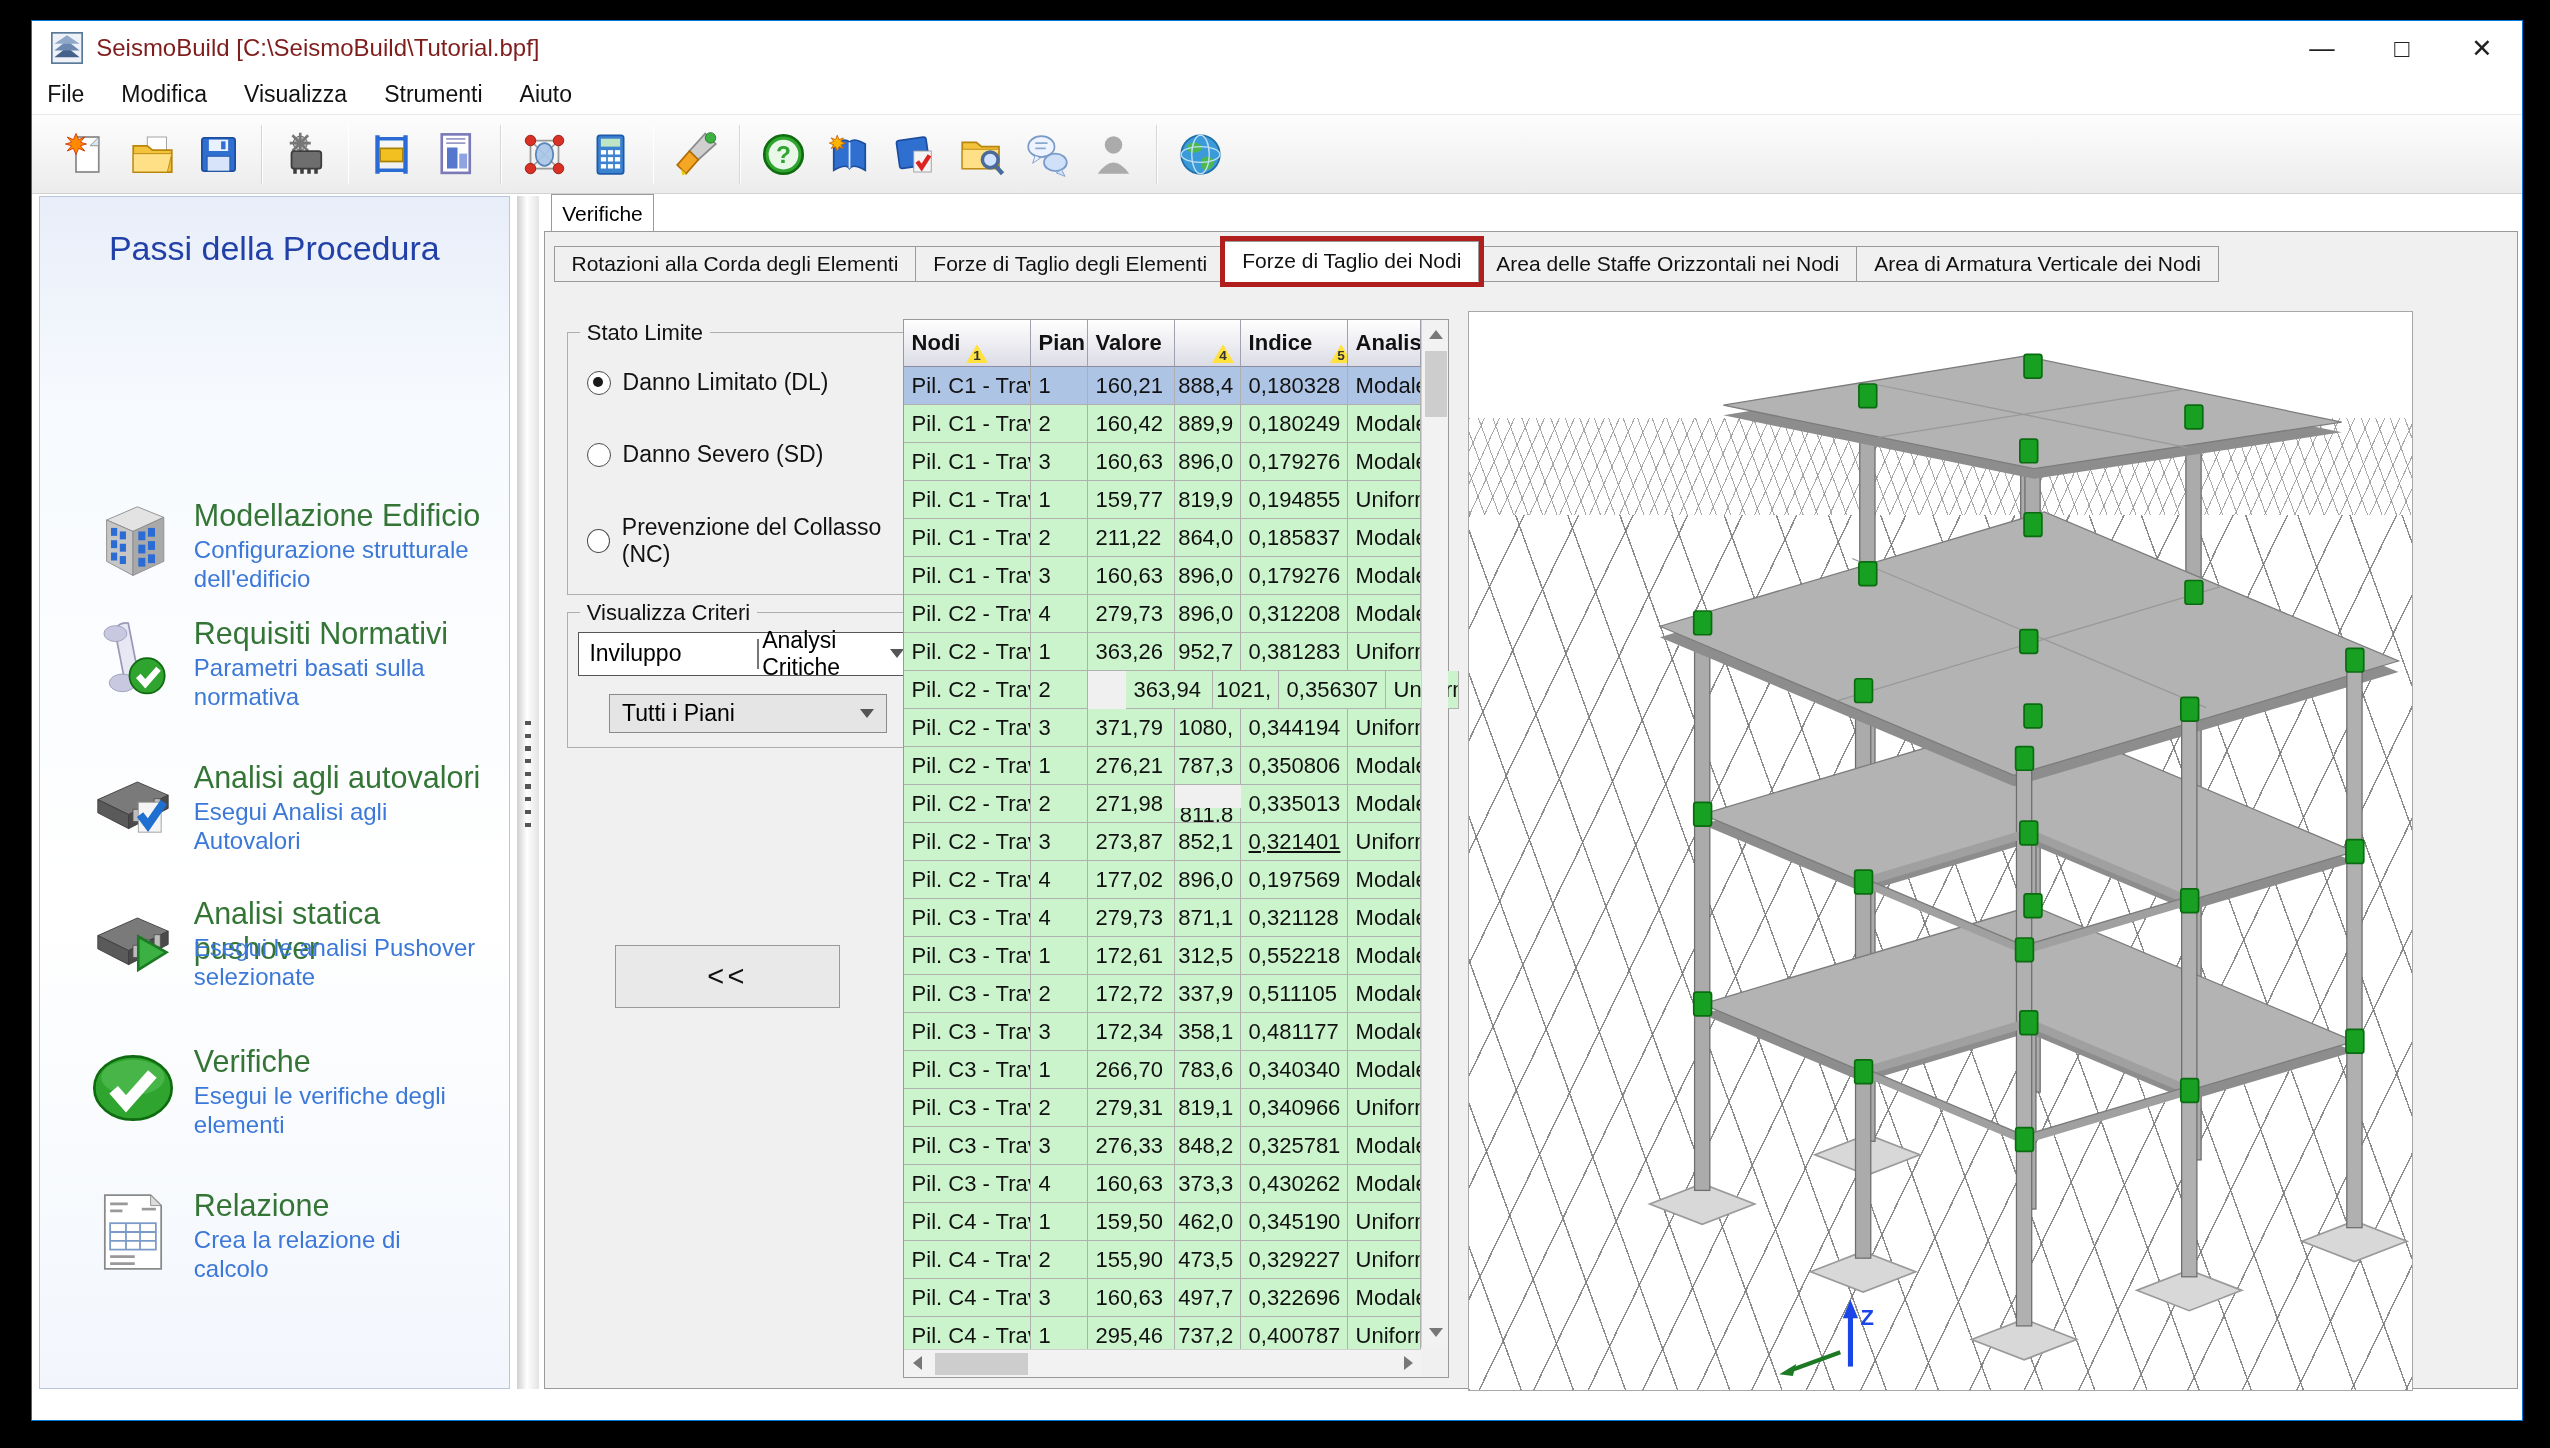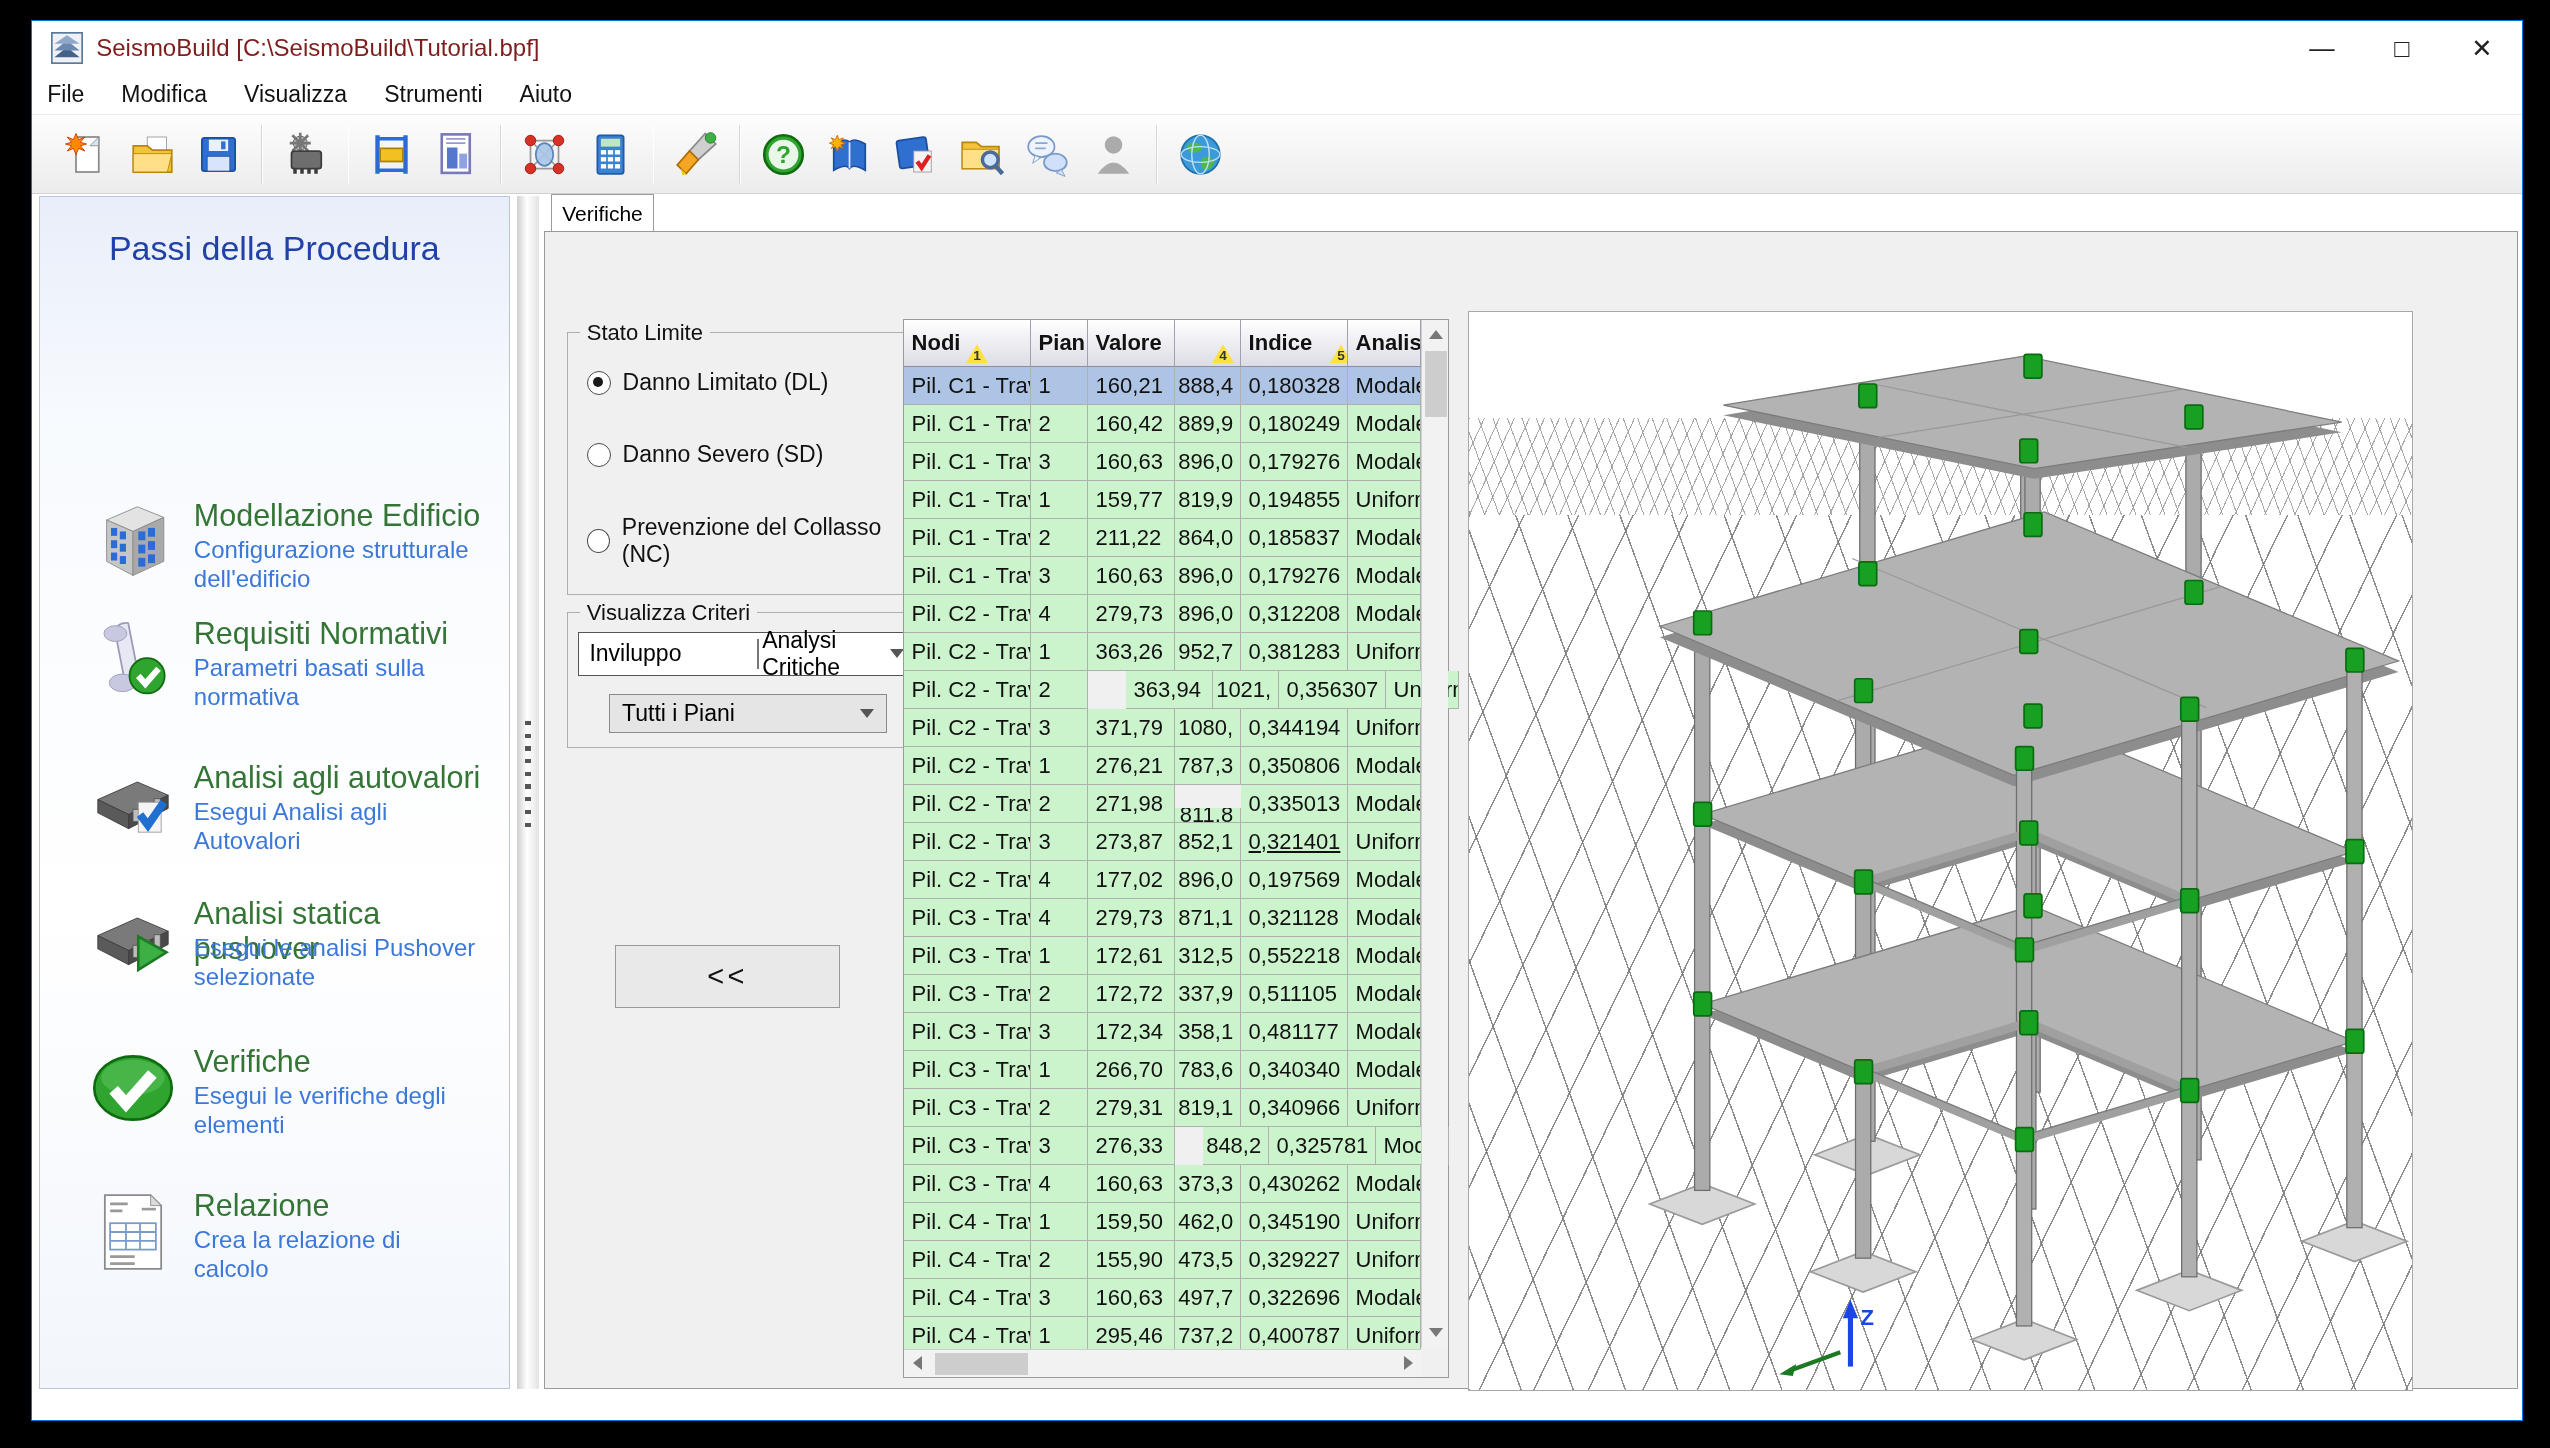--- a/index.html
+++ b/index.html
@@ -367,20 +367,27 @@
       <div class="step-sub">Crea la relazione di calcolo</div>
     </div>
   </div>
 
   <div class="vsplit">
       <div class="dots"></div>
     </div>
 
   <div class="main-tab">Verifiche</div>
   <div class="main-panel">
+    <div class="subtabs" id="subtabs">
+        <div class="subtab">Rotazioni alla Corda degli Elementi</div>
+        <div class="subtab">Forze di Taglio degli Elementi</div>
+        <div class="subtab sel hl">Forze di Taglio dei Nodi</div>
+        <div class="subtab">Area delle Staffe Orizzontali nei Nodi</div>
+        <div class="subtab">Area di Armatura Verticale dei Nodi</div>
+      </div>
 
     <div style="position:absolute;left:0;top:0;width:100%;height:100%;">
 
       <div class="groupbox" style="left:22px;top:380px;width:359px;height:136px;">
         <div class="gb-label">Visualizza Criteri</div>
         <div class="combo1" style="left:10.2px;top:18.6px;width:339px;height:44px;">
           <span style="padding-left:10.2px">Inviluppo</span>
           <span class="divider" style="margin-left:76px"></span>
           <span>Analysi Critiche</span>
           <span class="chev"></span>
@@ -600,21 +607,21 @@
               <div class="td" style="width: 57px;">2</div>
               <div class="td" style="width: 87px;">279,31</div>
               <div class="td num" style="width: 66px;">819,1</div>
               <div class="td" style="width: 107px;">0,340966</div>
               <div class="td" style="width: 73px;">Uniforme</div>
             </div>
             <div class="tr">
               <div class="td" style="width: 127px;">Pil. C3 - Trave</div>
               <div class="td" style="width: 57px;">3</div>
               <div class="td" style="width: 87px;">276,33</div>
-              <div class="td num" style="width: 66px; margin-left: 28px;">848,2</div>
+              <div class="td num" style="width: 66px;">848,2</div>
               <div class="td" style="width: 107px;">0,325781</div>
               <div class="td" style="width: 73px;">Modale - Y</div>
             </div>
             <div class="tr">
               <div class="td" style="width: 127px;">Pil. C3 - Trave</div>
               <div class="td" style="width: 57px;">4</div>
               <div class="td" style="width: 87px;">160,63</div>
               <div class="td num" style="width: 66px;">373,3</div>
               <div class="td" style="width: 107px;">0,430262</div>
               <div class="td" style="width: 73px;">Modale - Y</div>

